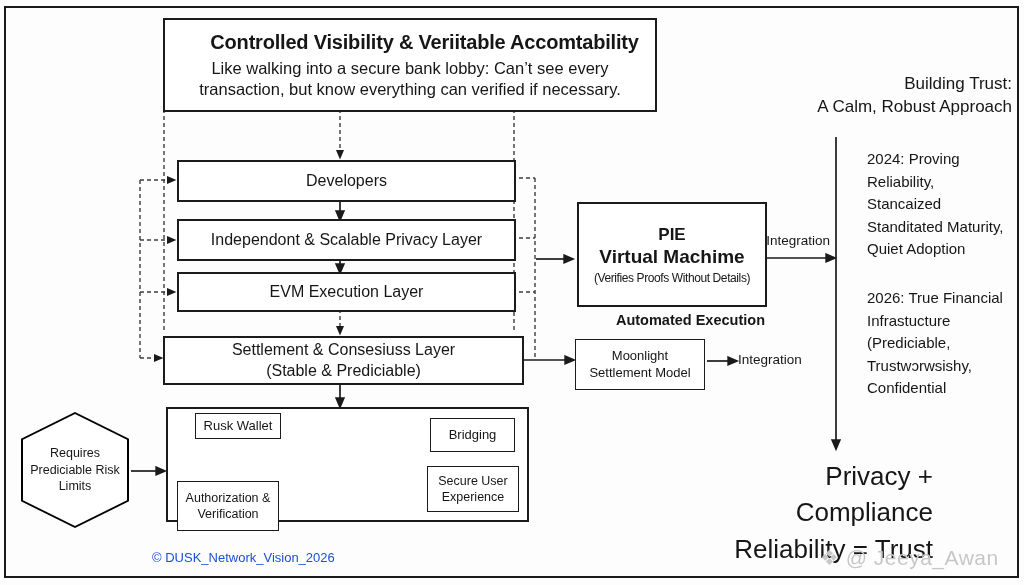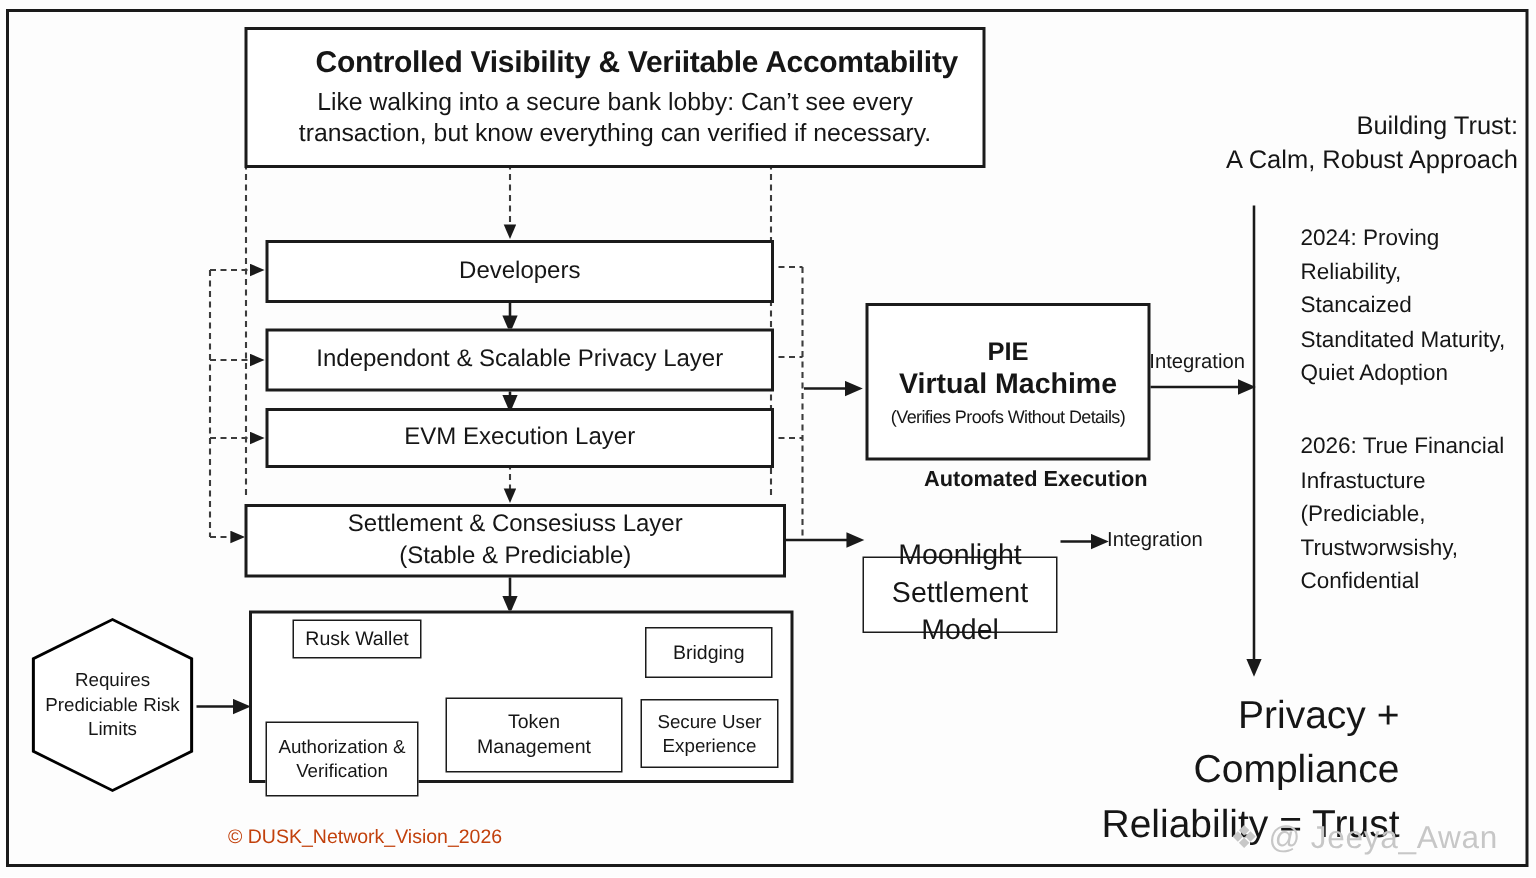--- a/index.html
+++ b/index.html
@@ -28,21 +28,21 @@
   .hexi{
     position:absolute;left:2px;top:2px;right:2px;bottom:2px;background:#fff;
     clip-path:polygon(50% 0,100% 23%,100% 77%,50% 100%,0 77%,0 23%);
     display:flex;align-items:center;justify-content:center;text-align:center;
     font-size:12.5px;line-height:1.35;
   }
   .wm{
     position:absolute;left:820px;top:546px;width:210px;font-size:21px;color:#c7c7c7;
     letter-spacing:0.5px;white-space:nowrap;
   }
-  .credit{position:absolute;left:152px;top:550px;font-size:13px;color:#c2410c;}
+  .credit{position:absolute;left:152px;top:550px;font-size:13px;color:#1d4ed8;}
 </style>
 </head>
 <body>
 
 <div id="stage">
   <div id="frame"></div>
 
   <svg class="wires" width="1024" height="585" viewBox="0 0 1024 585">
     <defs>
       <marker id="arr" orient="auto" markerWidth="9" markerHeight="9" refX="1" refY="3">
@@ -94,21 +94,21 @@
 (Stable &amp; Prediciable)</div>
 
   <div class="box" style="left:577px;top:202px;width:186px;height:101px;">
     <div style="font-size:17px;font-weight:700;">PIE</div>
     <div style="font-size:19px;font-weight:700;">Virtual Machime</div>
     <div style="font-size:12px;letter-spacing:-0.4px;white-space:nowrap;margin-top:2px;">(Verifies Proofs Without Details)</div>
   </div>
   <div class="lbl" style="left:590px;top:312px;width:175px;font-size:14.5px;font-weight:700;">Automated Execution</div>
   <div class="lbl" style="left:766px;top:233px;width:64px;font-size:13.5px;">Integration</div>
 
-  <div class="box ml thin" style="left:575px;top:339px;width:128px;height:49px;font-size:19px;line-height:1.3;margin-top:32px;">Moonlight
+  <div class="box ml thin" style="left:575px;top:339px;width:128px;height:49px;font-size:13px;line-height:1.3;">Moonlight
 Settlement Model</div>
   <div class="lbl" style="left:738px;top:352px;width:70px;font-size:13.5px;text-align:left;">Integration</div>
 
   <div class="lbl ml" style="left:800px;top:73px;width:212px;font-size:17px;line-height:1.35;">Building Trust:
 A Calm, Robust Approach</div>
   <div class="lbl ml" style="left:867px;top:148px;width:150px;font-size:15px;line-height:1.5;text-align:left;">2024: Proving
 Reliability,
 Stancaized
 Standitated Maturity,
 Quiet Adoption</div>
@@ -117,22 +117,20 @@
 (Prediciable,
 Trustwɔrwsishy,
 Confidential</div>
   <div class="lbl ml" style="left:723px;top:458px;width:210px;font-size:26px;line-height:1.4;">Privacy + Compliance
 Reliability = Trust</div>
 
   <div class="box" style="left:166px;top:407px;width:359px;height:111px;"></div>
   <div class="box thin" style="left:195px;top:413px;width:84px;height:24px;font-size:13px;">Rusk Wallet</div>
   <div class="box ml thin" style="left:177px;top:465px;width:100px;height:48px;font-size:12.5px;line-height:1.3;margin-top:16px;">Authorization &amp;
 Verification</div>
-  <div class="box ml thin" style="left:297px;top:465px;width:116px;height:48px;font-size:13px;line-height:1.3;">Token
-Management</div>
   <div class="box thin" style="left:430px;top:418px;width:83px;height:32px;font-size:13px;">Bridging</div>
   <div class="box ml thin" style="left:427px;top:466px;width:90px;height:44px;font-size:12.5px;line-height:1.3;">Secure User
 Experience</div>
 
   <div class="hexo">
     <div class="hexi ml">Requires
 Prediciable Risk
 Limits</div>
   </div>
 

